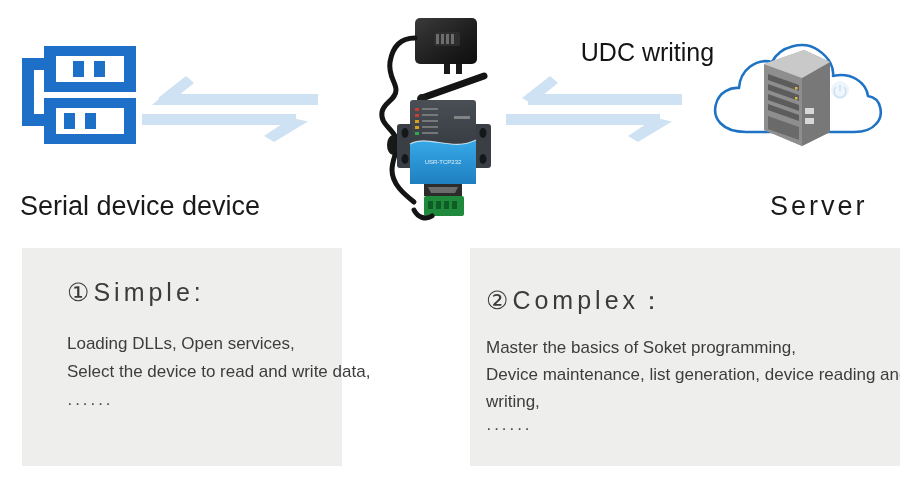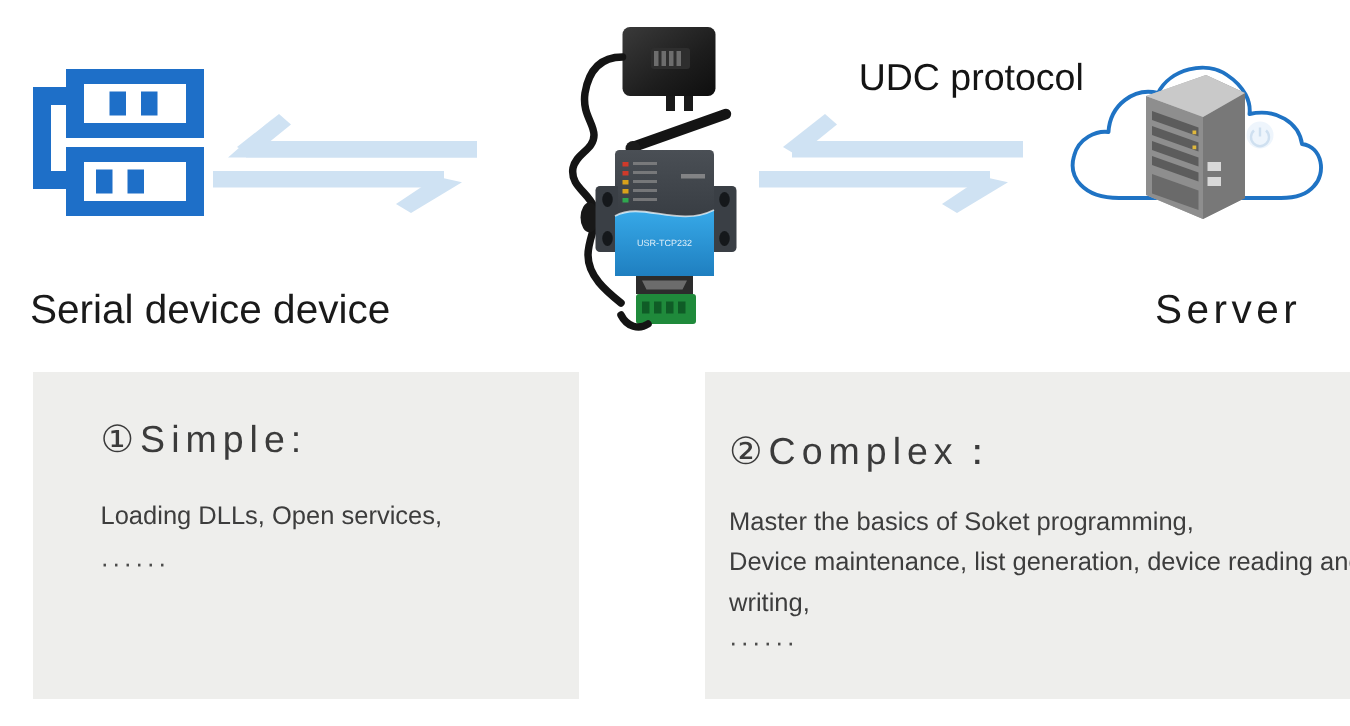--- a/index.html
+++ b/index.html
@@ -76,21 +76,21 @@
     width: 152px; height: 214px;
   }
 
   
   .panel {
     position: absolute;
     top: 248px;
     height: 218px;
     background: #eeeeec;
   }
-  .panel-left  { left: 22px;  width: 364px; }
+  .panel-left  { left: 22px;  width: 320px; }
   .panel-right { left: 470px; width: 477px; }
 
   .panel-heading {
     position: absolute;
     left: 45px;
     top: 30px;
     font-size: 25px;
     letter-spacing: 4px;
     color: #3b3b3b;
     white-space: nowrap;
@@ -228,21 +228,21 @@
           <rect x="76" y="189" width="5" height="8"></rect>
           <rect x="84" y="189" width="5" height="8"></rect>
           <rect x="92" y="189" width="5" height="8"></rect>
           <rect x="100" y="189" width="5" height="8"></rect>
         </g>
 
         <path d="M80 204 C74 208 66 206 62 198" fill="none" stroke="#141414" stroke-width="5" stroke-linecap="round"></path>
       </svg>
     </div>
 
-    <div class="link-title title-right">UDC protocol</div>
+    <div class="link-title title-right">UDC writing</div>
 
     <div class="arrows arrows-right">
       <svg viewBox="0 0 176 66" width="176" height="66" aria-hidden="true">
         <polygon points="44,0 52,7 26,28 16,22" fill="#cfe2f3"></polygon>
         <rect x="22" y="18" width="154" height="11" fill="#cfe2f3"></rect>
         <rect x="0" y="38" width="154" height="11" fill="#cfe2f3"></rect>
         <polygon points="132,38 166,45.5 132,66 122,60 146,44 124,44" fill="#cfe2f3"></polygon>
       </svg>
     </div>
 
@@ -294,20 +294,21 @@
       </svg>
     </div>
 
     <div class="node-label label-server">Server</div>
   </div>
 
   <div class="panel panel-left">
     <div class="panel-heading">①Simple:</div>
     <div class="panel-body">
       <div class="line">Loading DLLs, Open services,</div>
+      <div class="line">Select the device to read and write data,</div>
       <div class="line ellipsis-line">······</div>
     </div>
   </div>
 
   <div class="panel panel-right">
     <div class="panel-heading">②Complex：</div>
     <div class="panel-body">
       <div class="line">Master the basics of Soket programming,</div>
       <div class="line">Device maintenance, list generation, device reading and writing,</div>
       <div class="line ellipsis-line">······</div>

